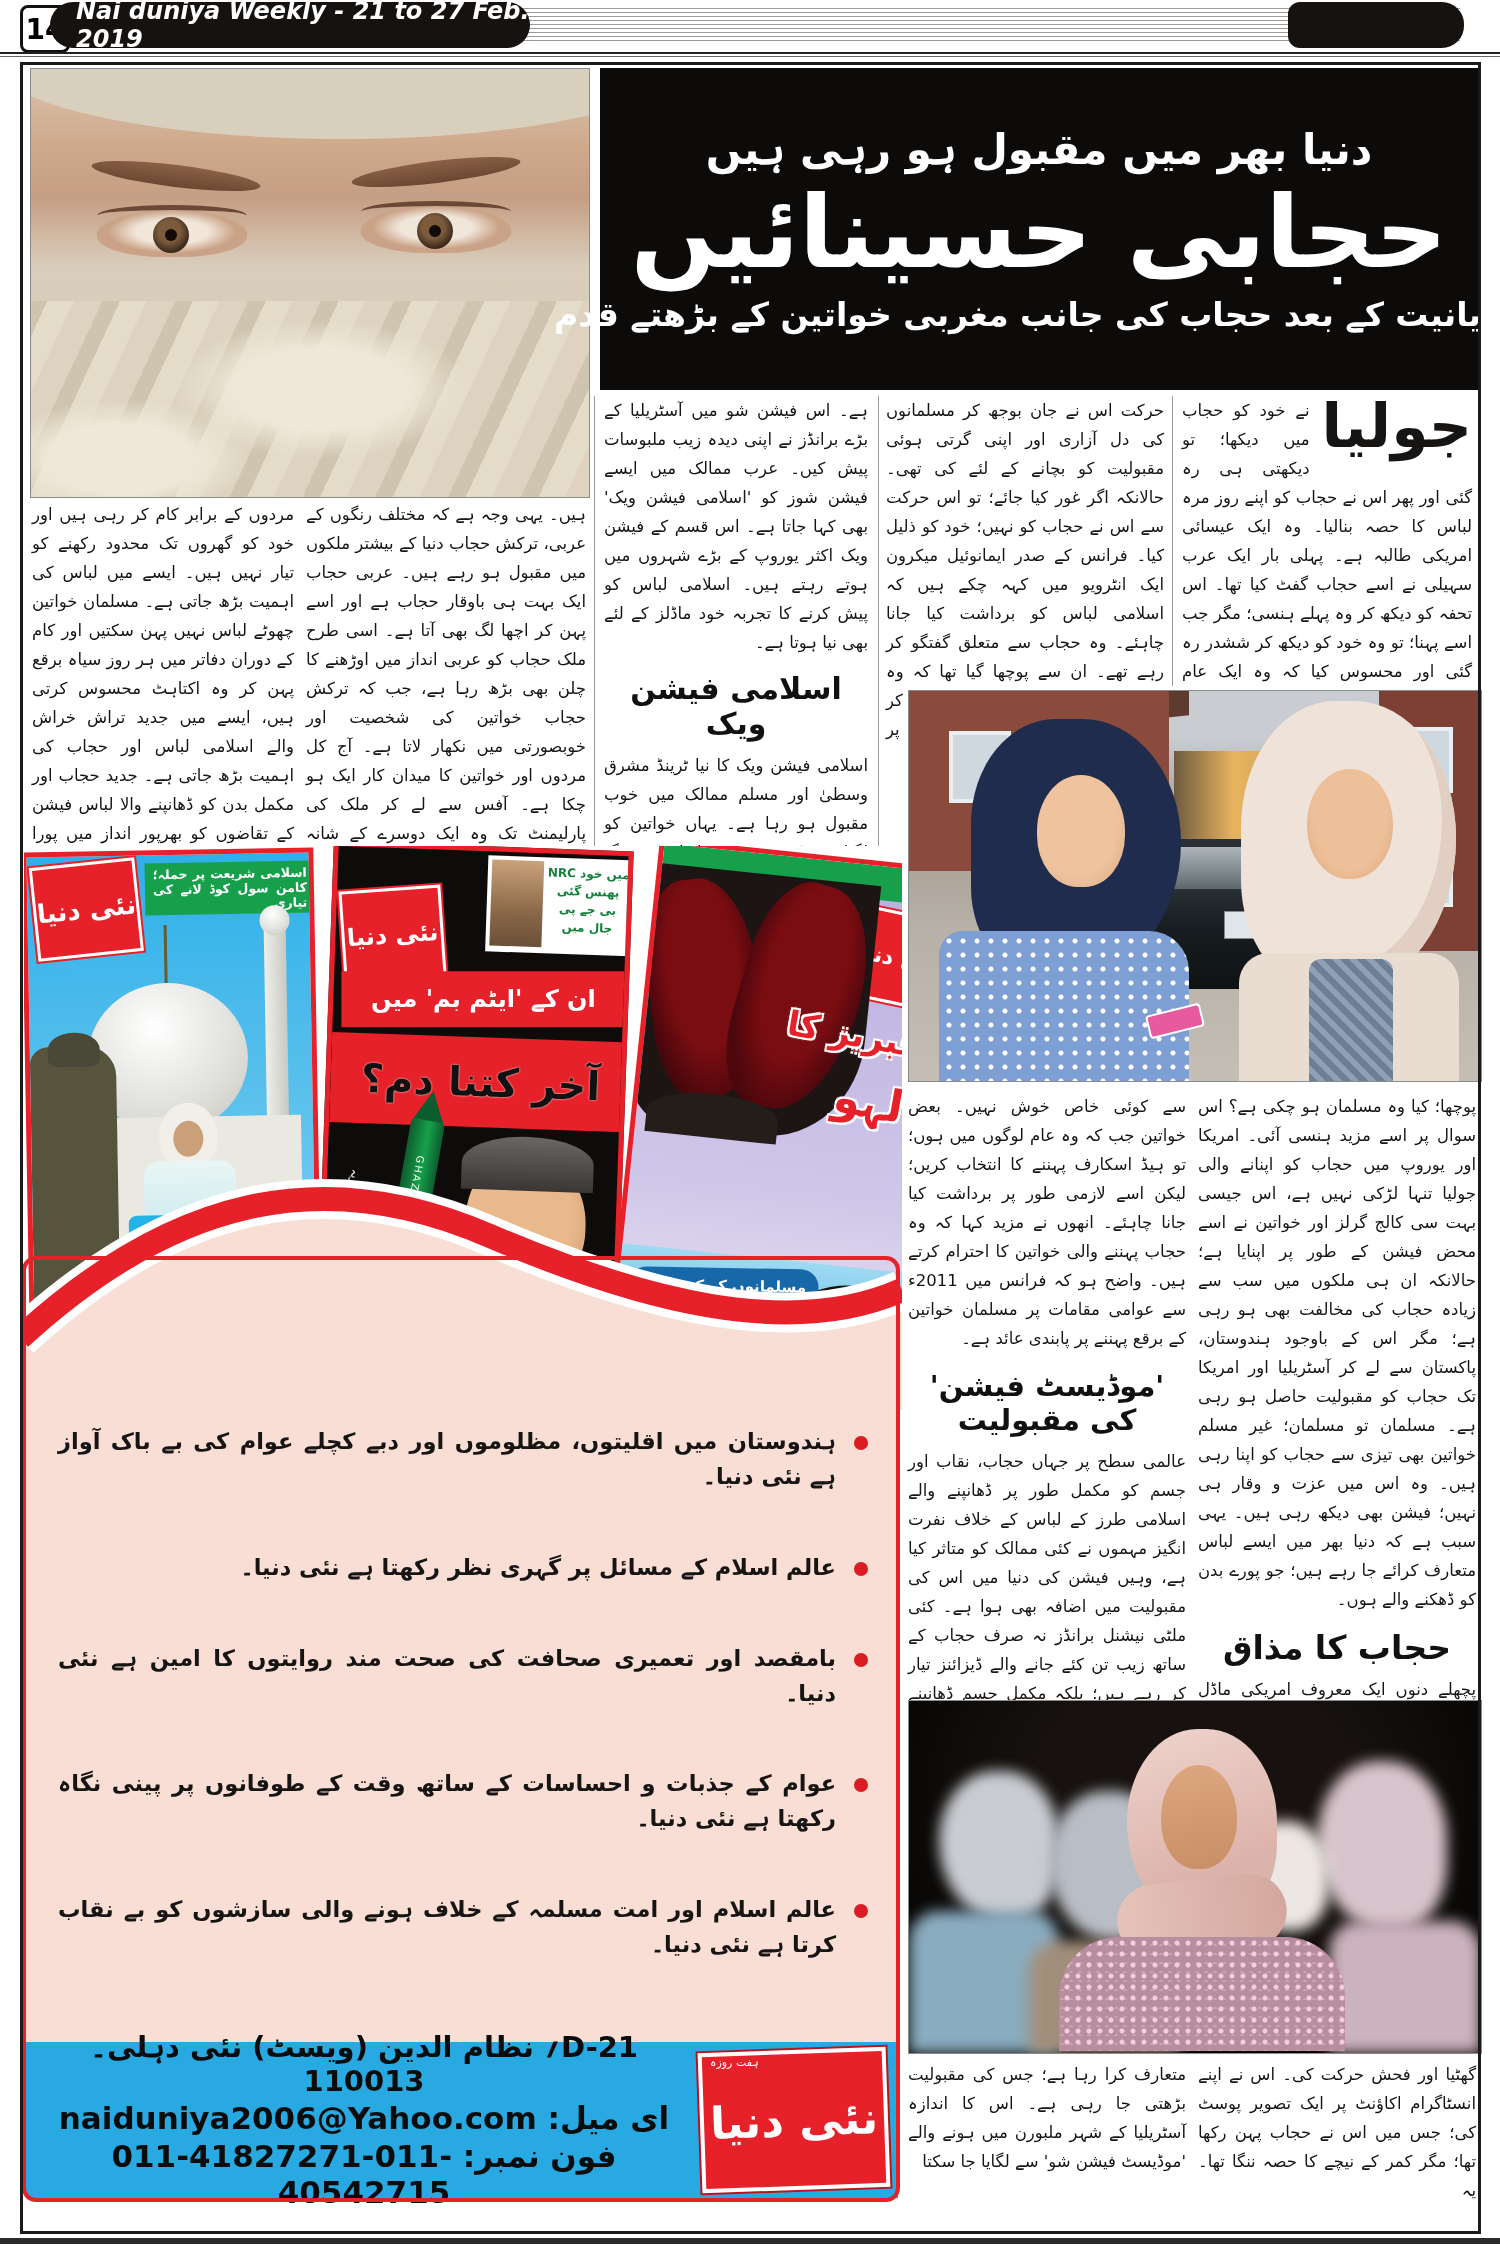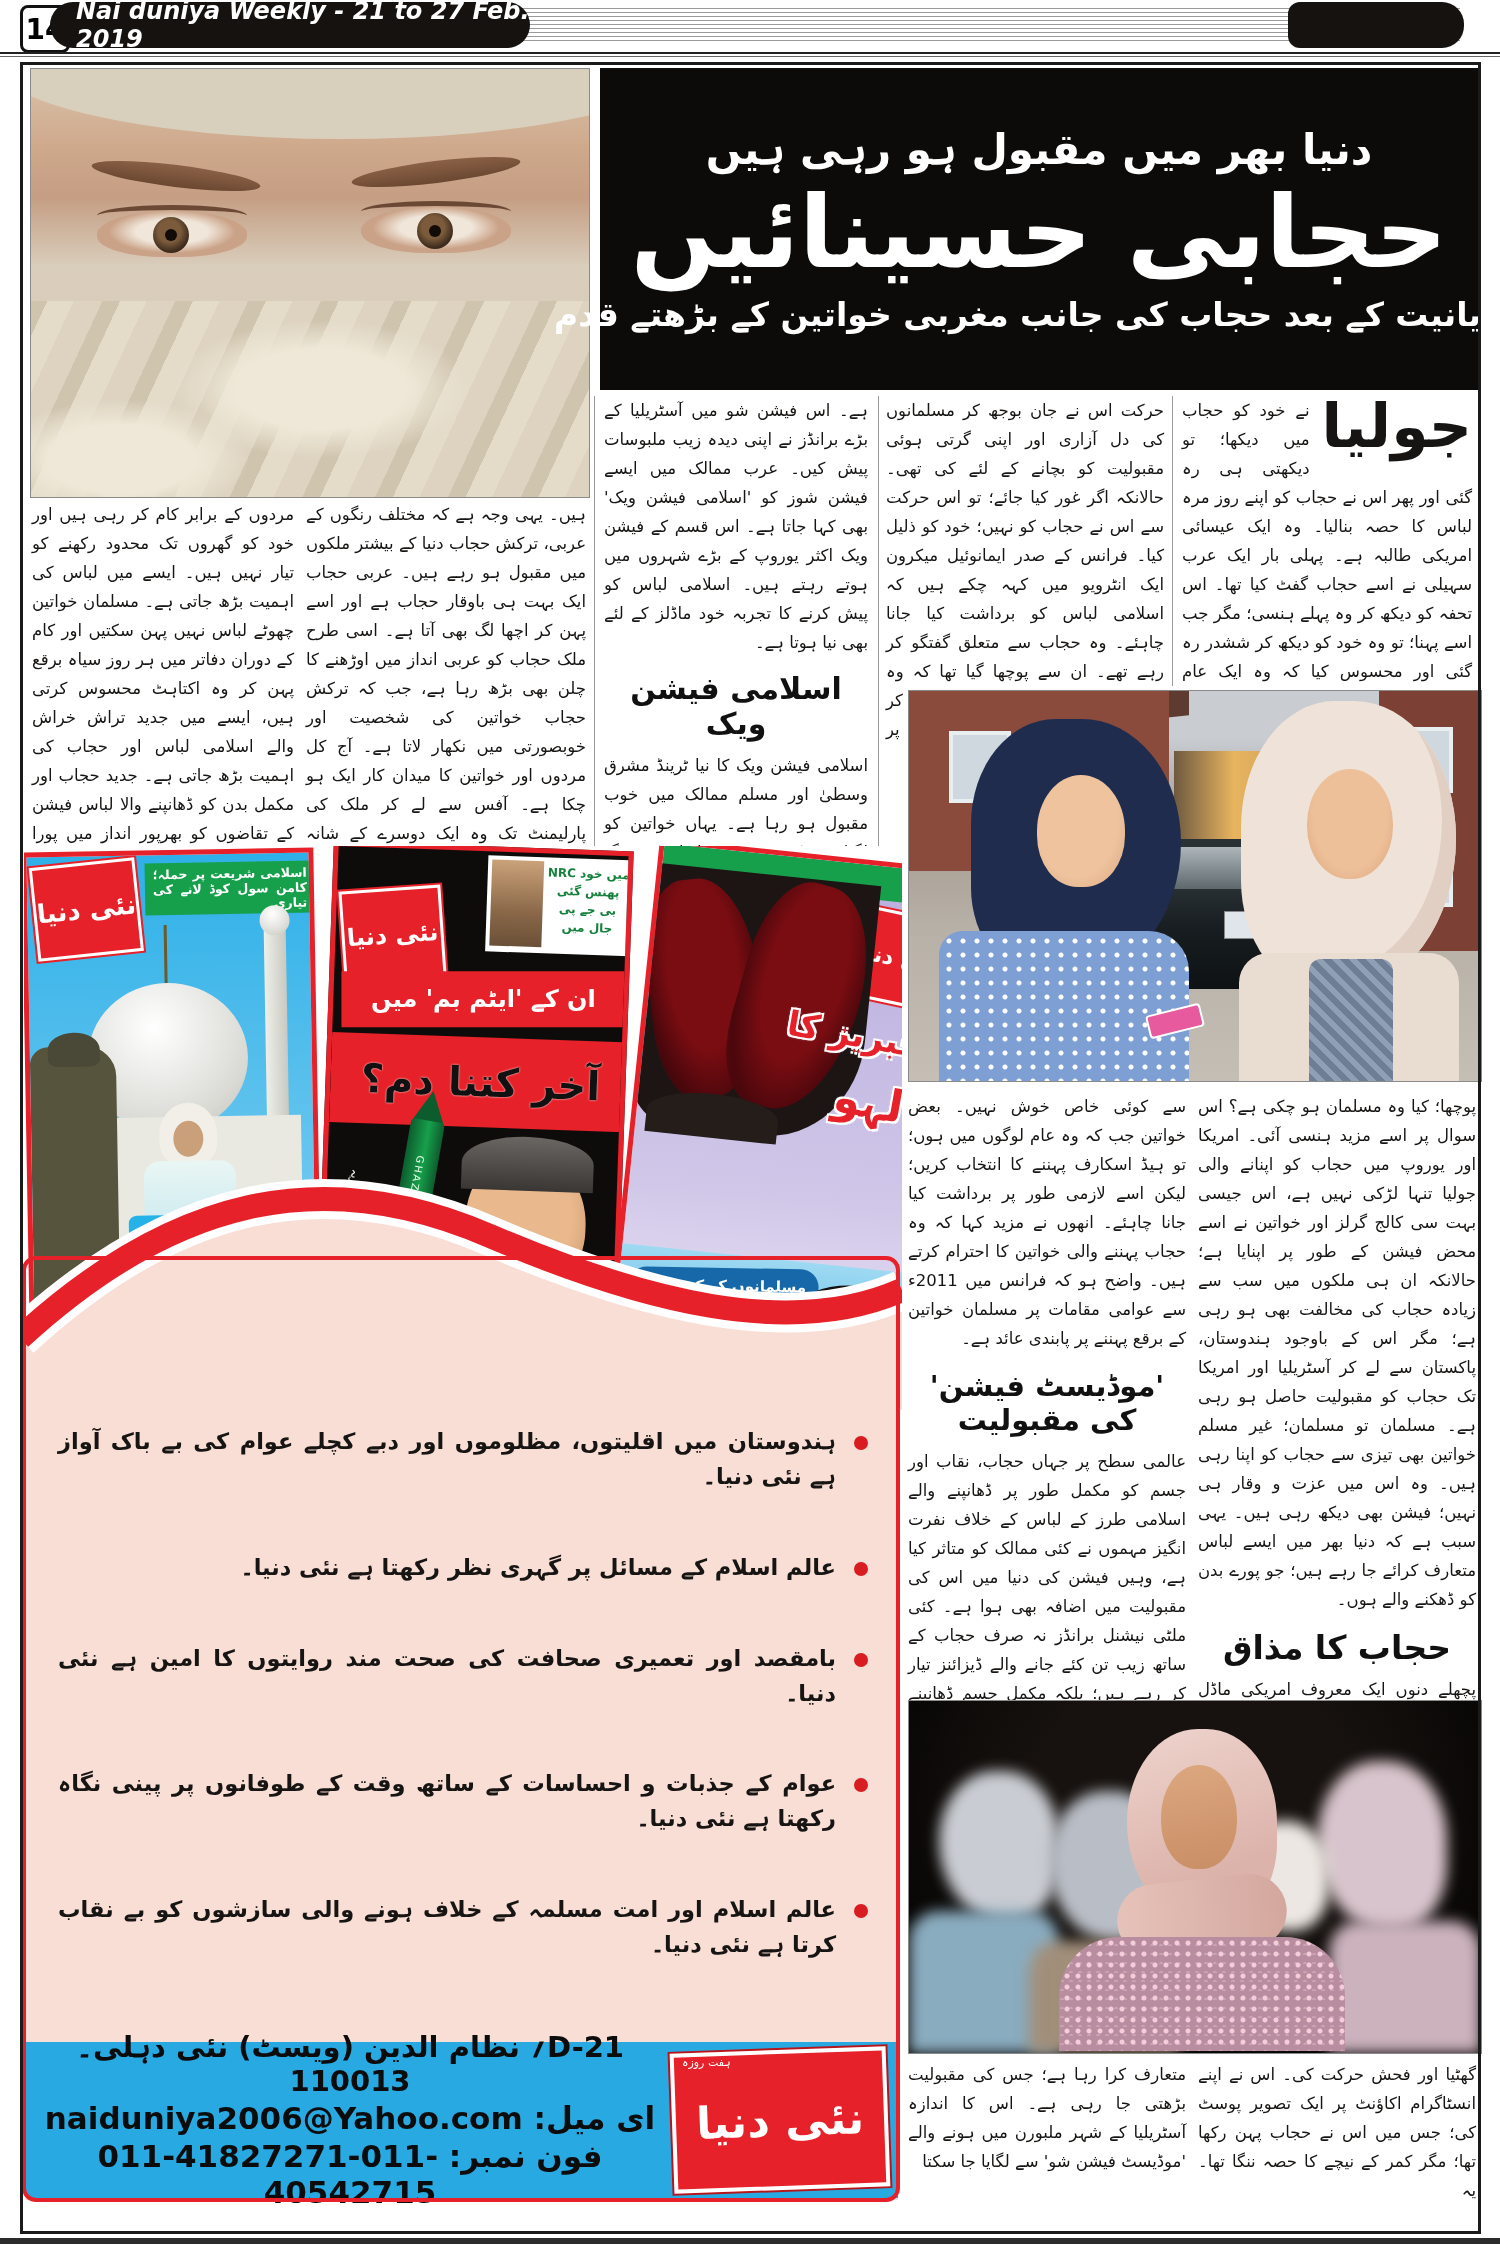--- a/index.html
+++ b/index.html
@@ -102,21 +102,21 @@
   .bullets{left:58px;top:1408px;width:812px;z-index:10;display:flex;flex-direction:column;gap:56px;}
   .bullets li{list-style:none;position:relative;padding-right:34px;font-size:22.5px;font-weight:bold;line-height:1.55;}
   .bullets li::before{content:"";position:absolute;right:2px;top:12px;width:14px;height:14px;border-radius:50%;background:#d81c22;}
   .slogan{left:40px;top:1906px;width:844px;z-index:10;text-align:center;font-size:47px;font-weight:bold;color:#e62129;line-height:1.25;
      text-shadow:0 0 3px #fff,2px 2px 0 #fff,-2px -2px 0 #fff,2px -2px 0 #fff,-2px 2px 0 #fff,3px 3px 0 #fff;}
   .contact{left:26px;top:2042px;width:872px;height:156px;background:#29a9e1;z-index:10;display:flex;align-items:center;box-sizing:border-box;padding:6px 10px;}
   .contact-txt{flex:1;direction:rtl;text-align:center;color:#0c0c0c;display:flex;flex-direction:column;justify-content:center;gap:2px;}
   .c-row1{font-size:29px;font-weight:bold;}
   .c-row2,.c-row3{font-size:31px;font-weight:bold;}
   .latin{direction:ltr;unicode-bidi:embed;}
-  .clogo{width:216px;height:140px;margin-left:8px;position:relative;flex:none;border-radius:26px;}
+  .clogo{width:188px;height:140px;margin-left:8px;position:relative;flex:none;border-radius:26px;}
   .clogo .box{position:absolute;inset:0;background:#e62129;border:4px solid #fff;box-shadow:0 0 0 2px #b5161b;display:flex;align-items:center;justify-content:center;color:#fff;font-weight:bold;font-size:44px;transform:rotate(-2deg);}
   .clogo .tag{position:absolute;top:6px;left:10px;color:#fff;font-size:11px;z-index:2;}
 </style>
 </head>
 <body>
 
 <div id="page">
 
   <div class="abs hdr-lines"></div>
   <div class="abs pagenum">14</div>

